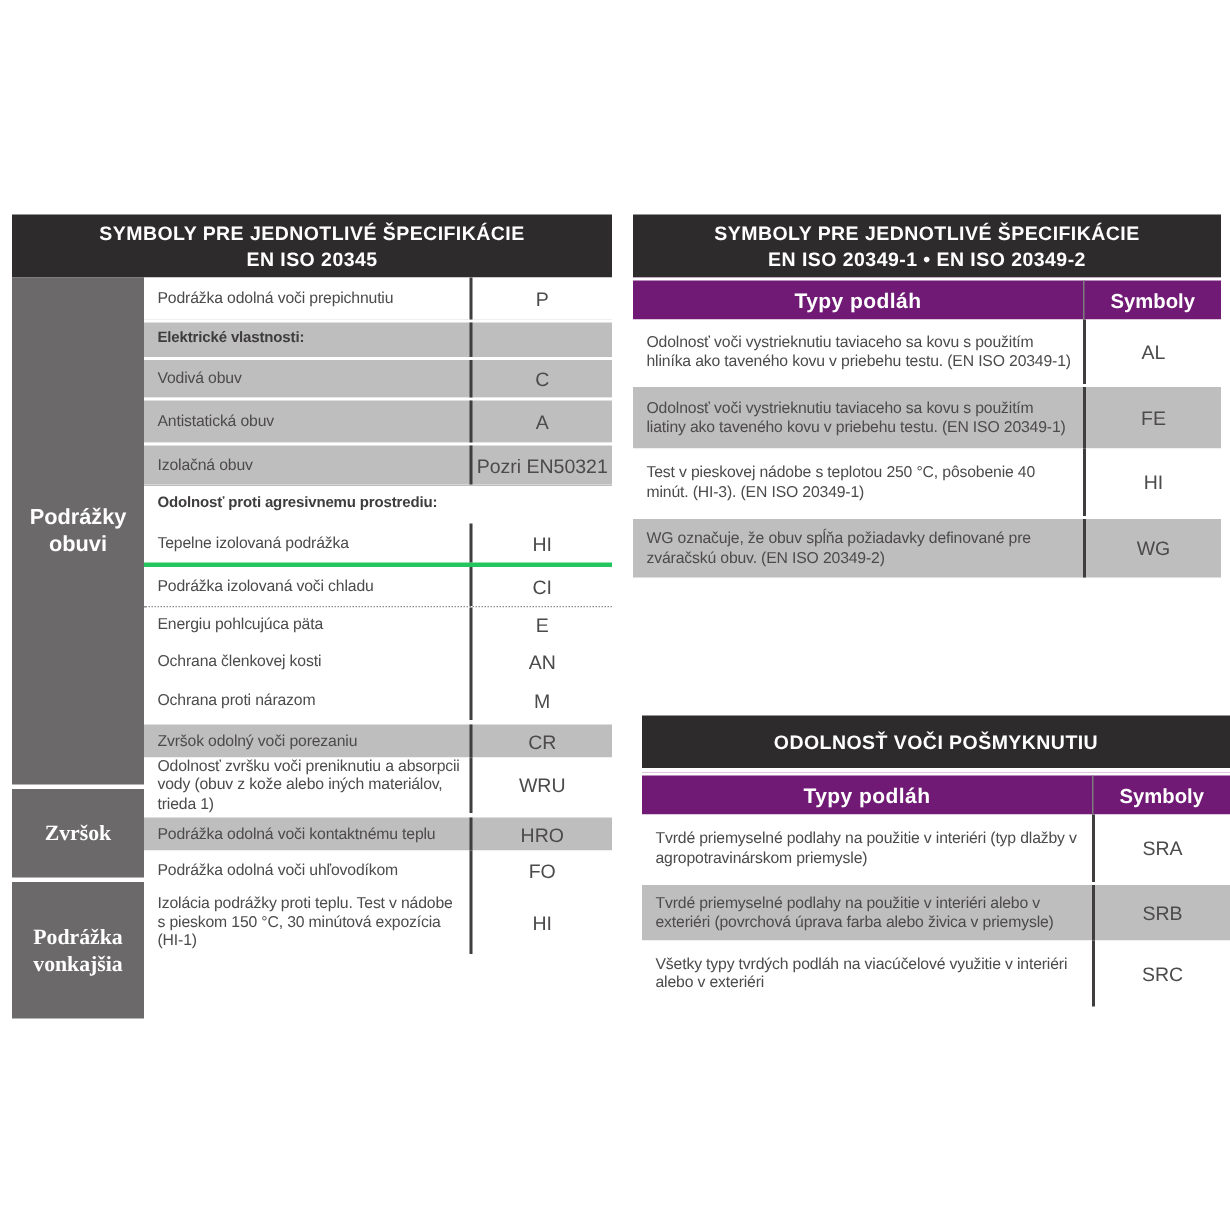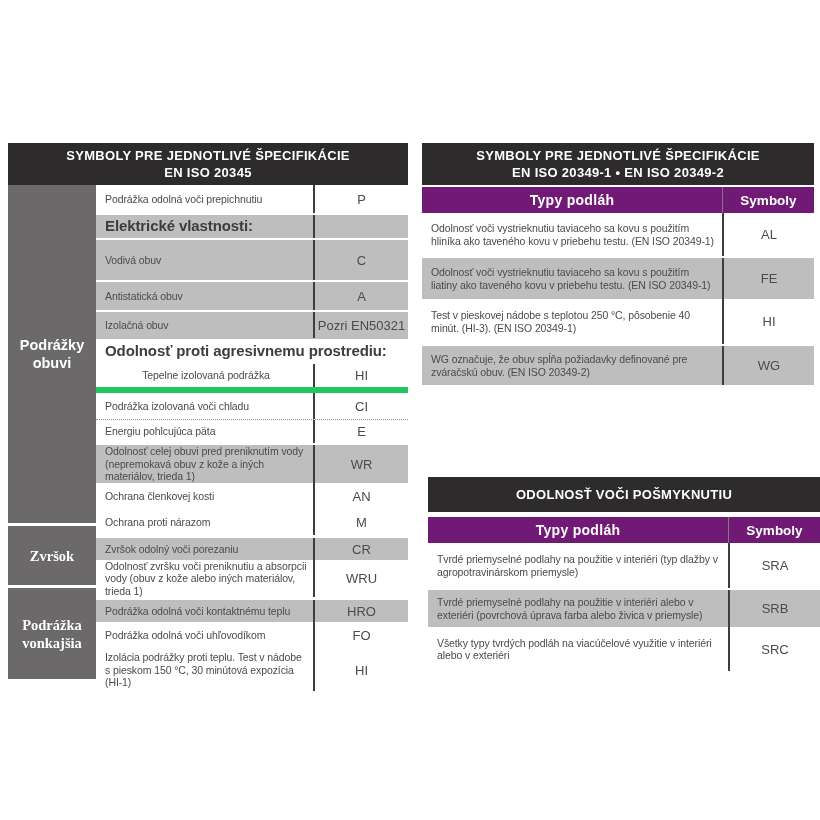--- a/index.html
+++ b/index.html
@@ -44,33 +44,33 @@
   }
   .rows-col { flex:1; }
 
   .row { display:flex; background:#ffffff; }
   .row.gray { background:#bfbebe; }
   .row .desc {
     flex:1; font-size:10.5px; line-height:12.5px; letter-spacing:-.1px;
     display:flex; flex-direction:column; justify-content:center;
     padding-left:9px; padding-right:6px; color:#4c4a4b;
   }
-  .row.bold .desc { font-weight:700; font-size:15px; color:#3e3c3d; }
+  .row.bold .desc { font-weight:700; font-size:10px; color:#3e3c3d; }
   .row .sym {
     font-size:13px; letter-spacing:0; color:#4c4a4b; white-space:nowrap;
     border-left:2px solid #3f3d3e;
     display:flex; align-items:center; justify-content:center; padding:0 2px;
   }
   #left-table .row .sym { width:95px; }
   #specs-table .row .sym, #slip-table .row .sym { width:92px; }
 
   .g2 { border-top:2px solid #ffffff; }
   .g3 { border-top:3px solid #ffffff; }
   .sep-top   { border-top:1px solid #bdbdbd;flex-direction:column; }
-  .sep-solid { border-bottom:6px solid #22c55e;text-align:center; }
+  .sep-solid { border-bottom:3px solid #22c55e; }
   .sep-dot   { border-bottom:1px dotted #8f8f8f; }
   .mt3 { margin-top:3px;font-family:Liberation Serif, serif; }
 </style>
 </head>
 <body>
 
 <div class="tbl" id="left-table">
   <div class="title">
     <span>SYMBOLY PRE JEDNOTLIVÉ ŠPECIFIKÁCIE</span>
     <span>EN ISO 20345</span>
@@ -83,21 +83,21 @@
     </div>
     <div class="rows-col">
       <div class="row" style="height:28px">
         <div class="desc">Podrážka odolná voči prepichnutiu</div>
         <div class="sym">P</div>
       </div>
       <div class="row gray bold g2" style="height:25px">
         <div class="desc">Elektrické vlastnosti:</div>
         <div class="sym"></div>
       </div>
-      <div class="row gray g2" style="height:42px">
+      <div class="row gray g2" style="height:27px">
         <div class="desc">Vodivá obuv</div>
         <div class="sym">C</div>
       </div>
       <div class="row gray g2" style="height:30px">
         <div class="desc">Antistatická obuv</div>
         <div class="sym">A</div>
       </div>
       <div class="row gray g2" style="height:28px">
         <div class="desc">Izolačná obuv</div>
         <div class="sym">Pozri EN50321</div>
@@ -110,24 +110,20 @@
         <div class="desc">Tepelne izolovaná podrážka</div>
         <div class="sym">HI</div>
       </div>
       <div class="row sep-dot" style="height:27px">
         <div class="desc">Podrážka izolovaná voči chladu</div>
         <div class="sym">CI</div>
       </div>
       <div class="row" style="height:23px">
         <div class="desc">Energiu pohlcujúca päta</div>
         <div class="sym">E</div>
-      </div>
-      <div class="row gray g2" style="height:40px">
-        <div class="desc">Odolnosť celej obuvi pred preniknutím vody (nepremokavá obuv z kože a iných materiálov, trieda 1)</div>
-        <div class="sym">WR</div>
       </div>
       <div class="row" style="height:26px">
         <div class="desc">Ochrana členkovej kosti</div>
         <div class="sym">AN</div>
       </div>
       <div class="row" style="height:26px">
         <div class="desc">Ochrana proti nárazom</div>
         <div class="sym">M</div>
       </div>
       <div class="row gray g3" style="height:25px">

